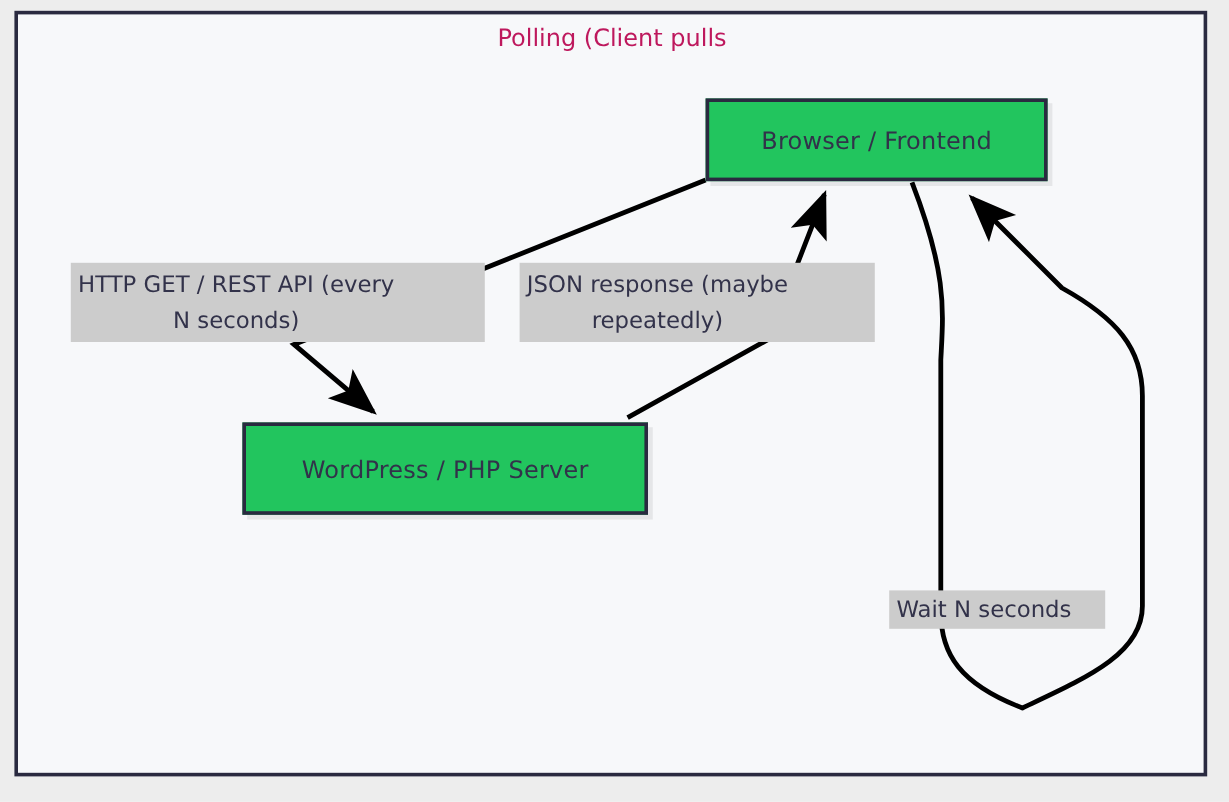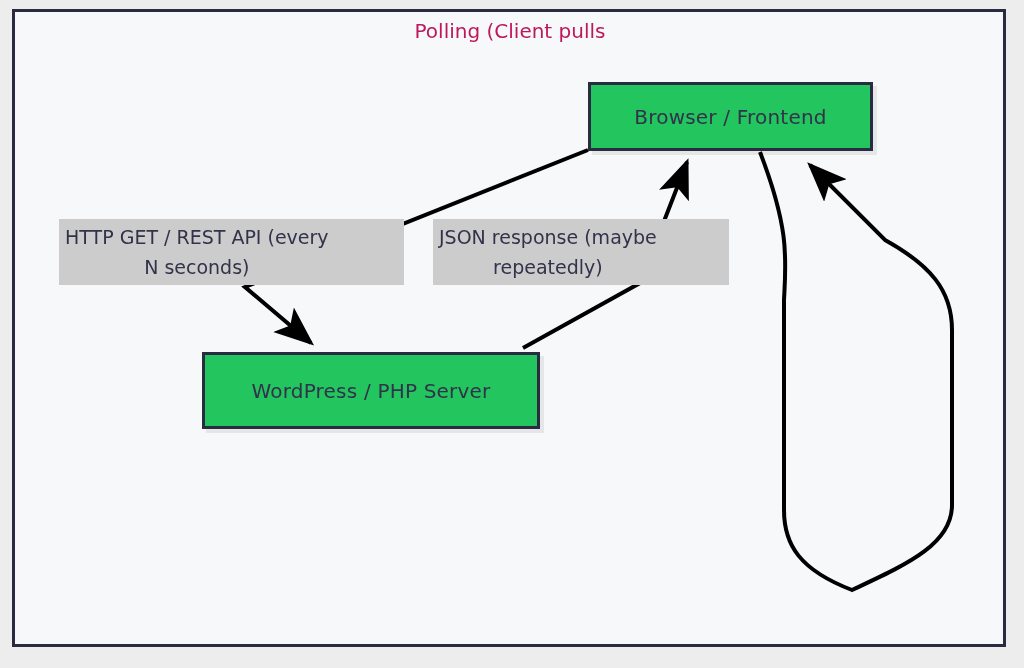--- a/index.html
+++ b/index.html
@@ -118,20 +118,23 @@
     </span>
   </div>
 
   <div class="edge-label wrap" id="label-json">
     <span>
       <span>JSON response (maybe</span><br>
       <span>repeatedly)</span>
     </span>
   </div>
 
+  <div class="edge-label" id="label-wait">
+    <span>Wait N seconds</span>
+  </div>
 
   <div class="node-box" id="node-browser">
     <span>Browser / Frontend</span>
   </div>
 
   <div class="node-box" id="node-server">
     <span>WordPress / PHP Server</span>
   </div>
 
 </div>

